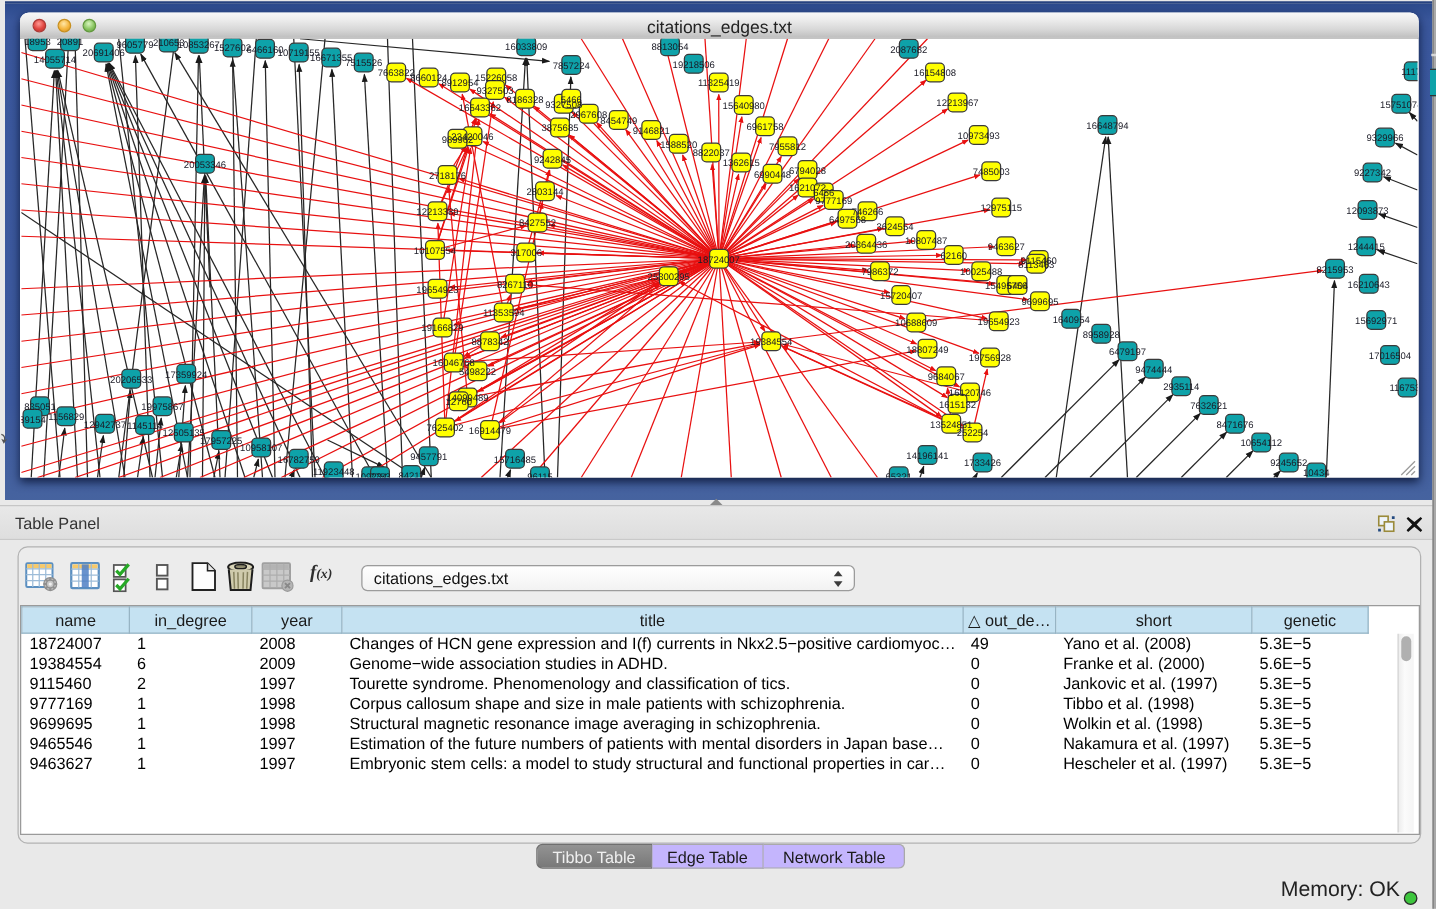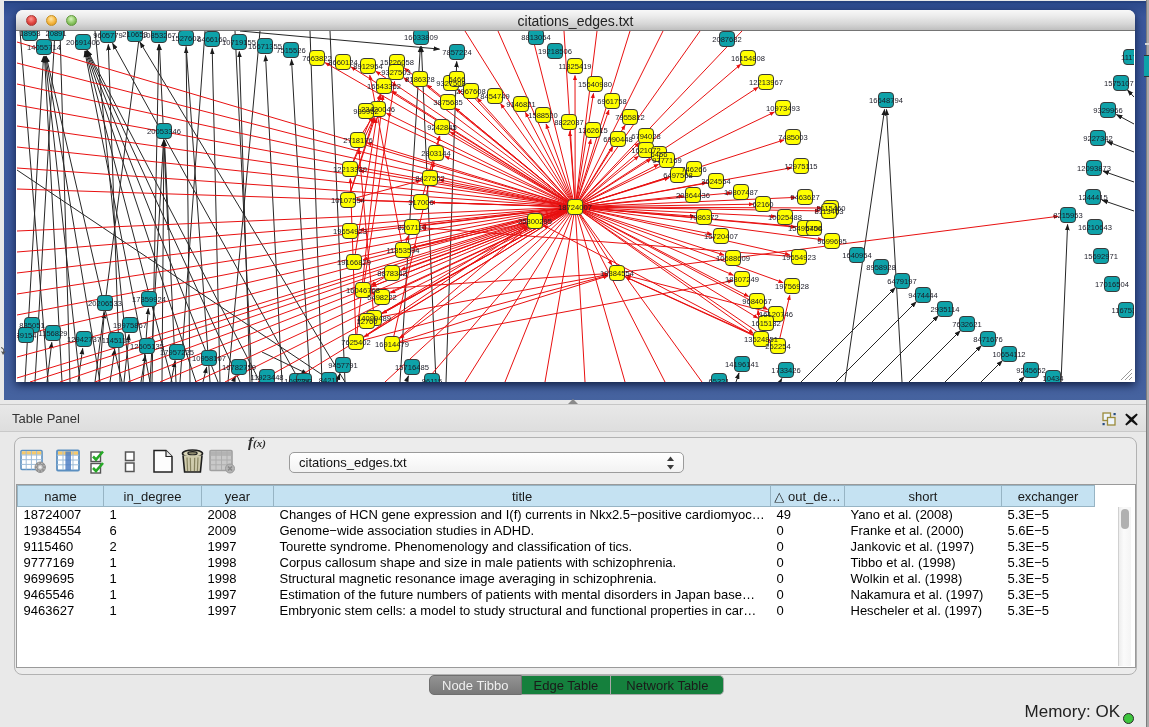--- a/index.html
+++ b/index.html
@@ -9,21 +9,21 @@
 .tl{position:absolute;top:5px;width:11px;height:11px;border-radius:50%}
 #tpbar{position:absolute;left:0;top:404px;width:1149px;height:28px;background:linear-gradient(180deg,#e8e8e8,#dedede);border-top:1px solid #c6c6c6;border-bottom:1px solid #c9c9c9}
 #tpbar .tt{position:absolute;left:12px;top:6px;font-size:13px;color:#333}
 #panel{position:absolute;left:14px;top:437px;width:1123px;height:238px;background:#ececec;border:1px solid #b2b2b2;border-radius:8px}
 #combo{position:absolute;left:289px;top:452px;width:395px;height:21px;background:linear-gradient(180deg,#ffffff,#f2f2f2);border:1px solid #9b9b9b;border-radius:5px;font-size:13px;color:#111;line-height:19px;padding-left:9px}
 #tablewrap{position:absolute;left:16px;top:484px;width:1120px;height:184px;background:#fff;border:1px solid #9a9a9a}
 table.t{border-collapse:collapse;font-size:13px;color:#000;table-layout:fixed;width:1077px}
 table.t th{background:#c5e2f2;border:1px solid #97b4c4;font-weight:normal;font-size:13px;height:21px;padding:0;color:#1a1a1a}
 table.t td{height:16px;padding:0 0 0 6px;white-space:nowrap;overflow:hidden;border:none;line-height:16px}
 #tabs{position:absolute;left:429px;top:675px;height:20px;font-size:13px}
-#tabs .tab{float:left;height:20px;line-height:19px;padding:0 12px;background:#15803d;border:1px solid #a9a9a9;border-left:none;color:#1a1a1a}
+#tabs .tab{float:left;height:20px;line-height:19px;padding:0 12px;background:#c4b5fd;border:1px solid #a9a9a9;border-left:none;color:#1a1a1a}
 #tabs .tab.sel{background:linear-gradient(180deg,#939393,#787878);color:#efefef;border:1px solid #6f6f6f;border-radius:5px 0 0 5px}
 #tabs .tab.last{border-radius:0 5px 5px 0;padding:0 15px}
 #mem{position:absolute;right:29px;bottom:5px;font-size:17px;color:#222}
 #memdot{position:absolute;right:15px;bottom:3px;width:11px;height:11px;border-radius:50%;background:#3ec63e;border:1px solid #2a2a2a}
 #rightedge{position:absolute;right:0;top:0;width:3px;height:727px;background:#a9a9a9;border-left:1px solid #7c7c7c}
 .icon{position:absolute;top:449px}
 </style></head><body>
 <div id="desk"></div>
 <div id="win">
   <div id="tbar">
@@ -645,21 +645,21 @@
       <line x1="1" y1="6.2" x2="23" y2="6.2"></line>
       <line x1="1" y1="11" x2="23" y2="11"></line>
       <line x1="1" y1="15.8" x2="23" y2="15.8"></line>
       <line x1="7" y1="2" x2="7" y2="21"></line>
       <line x1="12.5" y1="2" x2="12.5" y2="21"></line>
       <line x1="18" y1="2" x2="18" y2="21"></line>
     </g>
   <circle cx="21" cy="19.5" r="4.5" fill="#b5b5b5" stroke="#999"></circle>
   <path d="M19,17.5 l4,4 M23,17.5 l-4,4" stroke="#888" stroke-width="1.5"></path>
 </svg>
-<div class="icon" style="left:248px;top:434px;font-family:'Liberation Serif',serif;font-style:italic;font-weight:bold;font-size:15px;color:#2e2e2e">f<span style="font-size:11px">(x)</span></div>
+<div class="icon" style="left:248px;top:450px;font-family:'Liberation Serif',serif;font-style:italic;font-weight:bold;font-size:15px;color:#2e2e2e">f<span style="font-size:11px">(x)</span></div>
 <div id="combo">citations_edges.txt
   <svg width="9" height="14" viewBox="0 0 9 14" style="position:absolute;right:8px;top:3px">
       <path d="M4.5,0.5 L8,5 L1,5 z" fill="#3c3c3c"></path>
       <path d="M4.5,13.5 L8,9 L1,9 z" fill="#3c3c3c"></path>
     </svg>
 </div>
 <div id="tablewrap">
 <table class="t">
 <colgroup>
         <col style="width:86px">
@@ -671,21 +671,21 @@
         <col style="width:93px">
       </colgroup>
 <tbody>
         <tr>
           <th>name</th>
           <th>in_degree</th>
           <th>year</th>
           <th>title</th>
           <th>△ out_de…</th>
           <th>short</th>
-          <th>exchanger</th>
+          <th>genetic</th>
         </tr>
 <tr>
           <td>18724007</td>
           <td>1</td>
           <td>2008</td>
           <td>Changes of HCN gene expression and I(f) currents in Nkx2.5−positive cardiomyoc…</td>
           <td>49</td>
           <td>Yano et al. (2008)</td>
           <td>5.3E−5</td>
         </tr>
@@ -743,21 +743,21 @@
           <td>Hescheler et al. (1997)</td>
           <td>5.3E−5</td>
         </tr>
 </tbody>
     </table>
 <div style="position:absolute;right:4px;top:22px;bottom:1px;width:13px;background:linear-gradient(90deg,#ededed,#fbfbfb 40%,#f4f4f4);border-left:1px solid #d0d0d0">
   <div style="position:absolute;left:2px;top:2px;width:8px;height:20px;border-radius:4px;background:#b0b0b0"></div>
 </div>
 </div>
 <div id="tabs">
-  <div class="tab sel">Node Tibbo</div>
+  <div class="tab sel">Tibbo Table</div>
     <div class="tab">Edge Table</div>
     <div class="tab last">Network Table</div>
 </div>
 <div id="mem">Memory: OK</div>
 <div id="memdot"></div>
 <div id="rightedge"></div>
 <div style="position:absolute;left:1145px;top:43px;width:4px;height:2px;background:#d8d8d8"></div>
 <div style="position:absolute;left:1144px;top:55px;width:5px;height:22px;background:#0ea2a9;border-top:1px solid #333;border-bottom:1px solid #333"></div>
 <svg style="position:absolute;left:0px;top:346px" width="8" height="10" viewBox="0 0 8 10">
     <path d="M1,1 Q5,2 4,6 L6,5 L3,9 L1,5 L3,6 Q4,3 1,2 z" fill="#555"></path>

